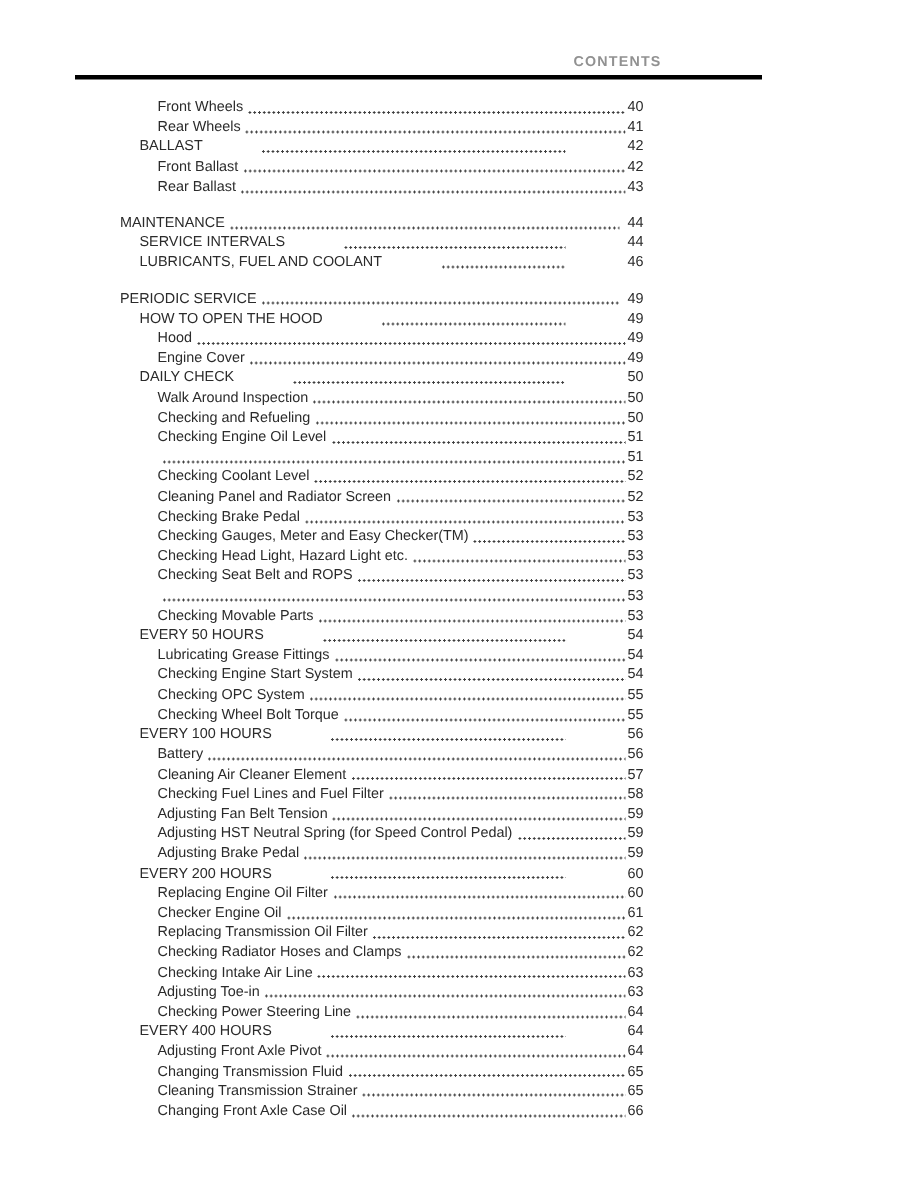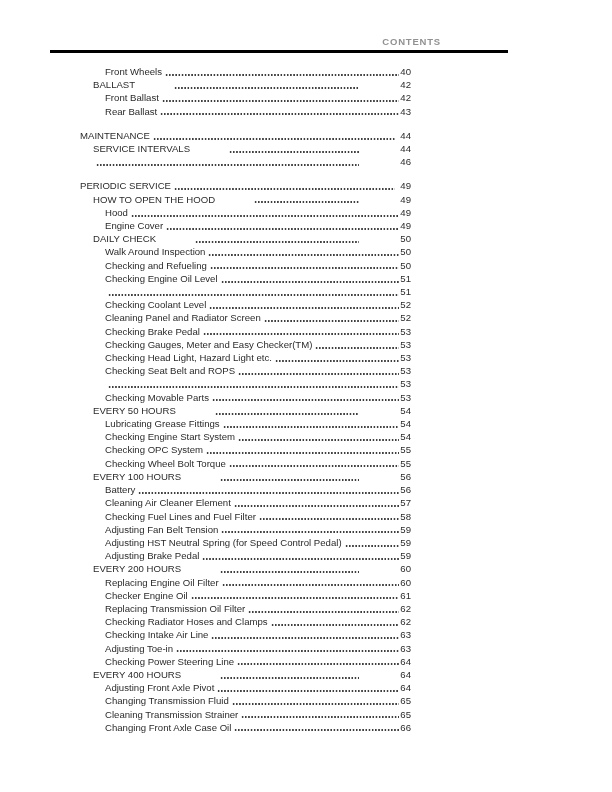--- a/index.html
+++ b/index.html
@@ -31,21 +31,21 @@
     top: 38px;
     left: 50px;
     width: 510px;
     height: 3px;
     background: #000000;
   }
   .toc {
     position: absolute;
     top: 53px;
     left: 80px;
-    right: 97px;
+    right: 79px;
   }
   .toc-row {
     display: flex;
     align-items: baseline;
     font-size: 9.6px;
     line-height: 13.2px;
     white-space: nowrap;
     color: #2b2b2b;
   }
   .toc-row.lvl2 { padding-left: 13px; gap: 36px; }
@@ -75,20 +75,25 @@
 
 <div class="page">
   <div class="running-header">CONTENTS</div>
   <div class="header-rule"></div>
   <div class="toc" id="toc">
       <div class="toc-row lvl3">
     <span class="toc-label">Front Wheels</span>
     <span class="leader"></span>
     <span class="pagenum">40</span>
   </div>
+      <div class="toc-row lvl3">
+    <span class="toc-label">Rear Wheels</span>
+    <span class="leader"></span>
+    <span class="pagenum">41</span>
+  </div>
       <div class="toc-row lvl2">
     <span class="toc-label">BALLAST</span>
     <span class="leader"></span>
     <span class="pagenum">42</span>
   </div>
       <div class="toc-row lvl3">
     <span class="toc-label">Front Ballast</span>
     <span class="leader"></span>
     <span class="pagenum">42</span>
   </div>
@@ -101,20 +106,21 @@
     <span class="toc-label">MAINTENANCE</span>
     <span class="leader"></span>
     <span class="pagenum">44</span>
   </div>
       <div class="toc-row lvl2">
     <span class="toc-label">SERVICE INTERVALS</span>
     <span class="leader"></span>
     <span class="pagenum">44</span>
   </div>
       <div class="toc-row lvl2">
+    <span class="toc-label">LUBRICANTS, FUEL AND COOLANT</span>
     <span class="leader"></span>
     <span class="pagenum">46</span>
   </div>
       <div class="toc-row lvl1 gap">
     <span class="toc-label">PERIODIC SERVICE</span>
     <span class="leader"></span>
     <span class="pagenum">49</span>
   </div>
       <div class="toc-row lvl2">
     <span class="toc-label">HOW TO OPEN THE HOOD</span>

